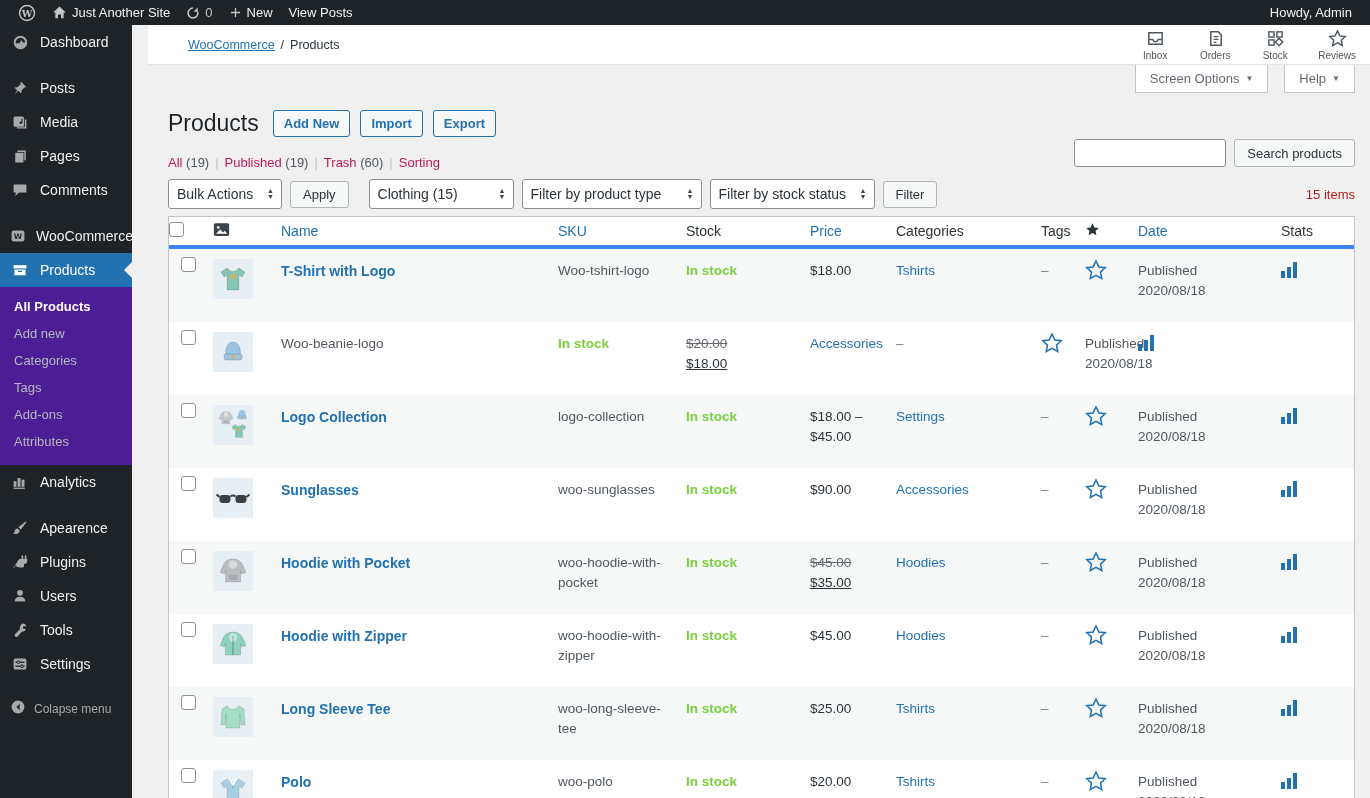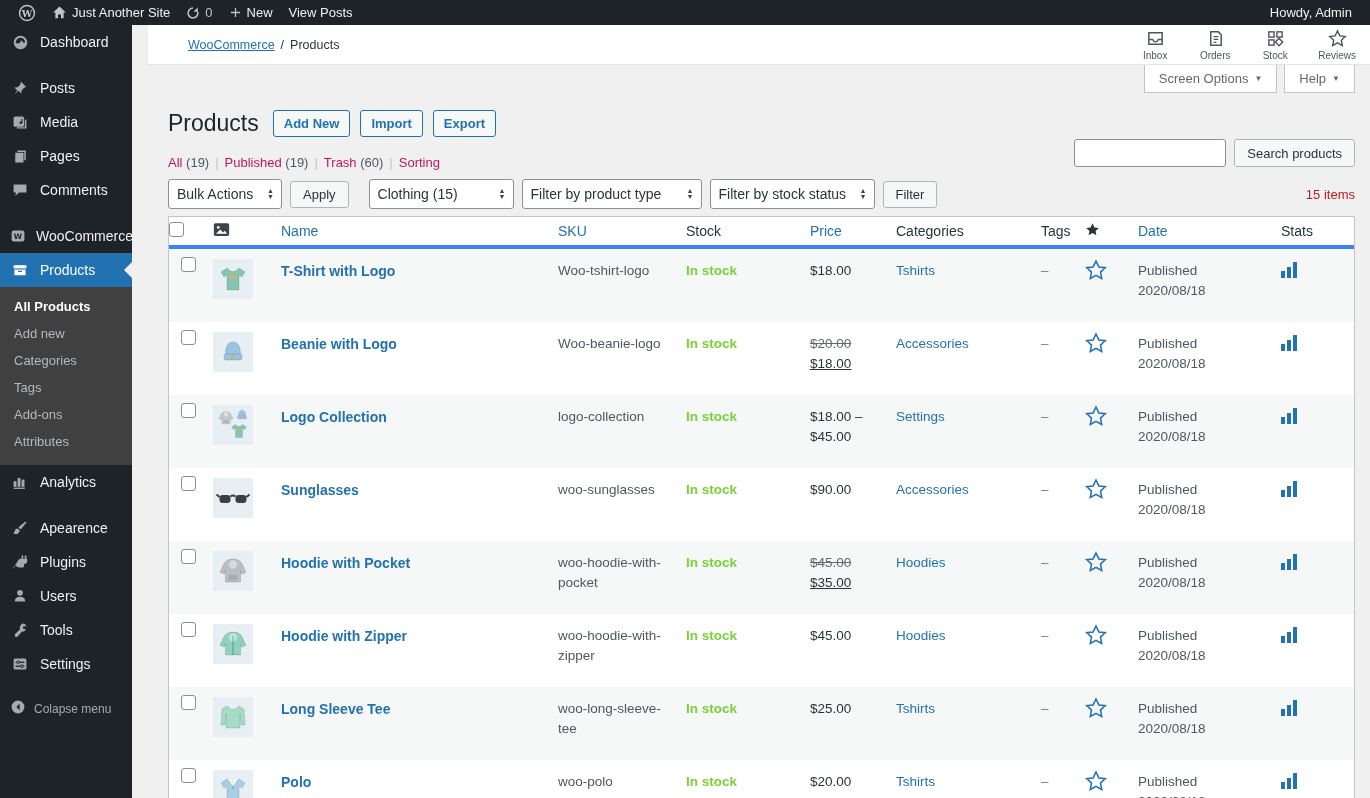--- a/index.html
+++ b/index.html
@@ -22,21 +22,21 @@
   .sidebar { position:absolute; top:25px; left:0; width:132px; height:773px;
     background:#1d2327; color:#f0f0f1; font-size:14px; }
   .menu-item { display:flex; align-items:center; gap:10px; padding:8px 10px;
     height:34px; color:#f0f0f1; cursor:pointer; position:relative; }
   .menu-item .mi-icon { width:20px; display:flex; justify-content:center; color:#a7aaad; }
   .menu-sep { height:12px; }
   .menu-item.active { background:#2271b1; color:#fff; font-weight:400; }
   .menu-item.active .mi-icon { color:#fff; }
   .menu-item.active::after { content:""; position:absolute; right:0; top:50%;
     margin-top:-8px; border:8px solid transparent; border-right-color:#f0f0f1; }
-  .submenu { background:#404040; padding:6px 0 10px 0; }
+  .submenu { background:#4c1d95; padding:6px 0 10px 0; }
   .submenu-item { display:block; padding:6px 12px 6px 14px; font-size:13px;
     color:#b4b9be; cursor:pointer; }
   .submenu-item.current { color:#fff; font-weight:700; }
   .collapse-item { margin-top:10px; display:flex; align-items:center; gap:8px;
     padding:8px 10px; color:#a7aaad; font-size:12px; cursor:pointer; }
 
   
   .content { position:absolute; top:25px; left:148px; width:1222px; height:773px;
     background:#f0f0f1; }
   .wc-header { background:#fff; height:40px; display:flex; align-items:center;
@@ -46,21 +46,21 @@
   .breadcrumb a { color:#2271b1; text-decoration:underline; }
   .activity { display:flex; gap:26px; }
   .activity .act-item { display:flex; flex-direction:column; align-items:center;
     gap:2px; color:#50575e; font-size:10px; cursor:pointer; min-width:34px; }
   .activity svg { display:block; }
 
   .tabs-row { display:flex; justify-content:flex-end; padding-right:15px; }
   .tab-box { background:#fff; border:1px solid #c3c4c7; border-top:none;
     color:#646970; font-size:13px; padding:6px 14px; cursor:pointer;
     display:flex; align-items:center; gap:6px; }
-  .tab-box + .tab-box { margin-left:7px; }
+  .tab-box + .tab-box { margin-left:16px; }
   .tab-caret { font-size:8px; color:#646970; }
 
   .page-body { padding:0 15px 0 20px; }
   .title-row { display:flex; align-items:center; gap:10px; margin-top:10px; height:40px;}
   .page-title { font-size:23px; font-weight:400; color:#1d2327; margin-right:4px; }
   .btn-page { background:#f6f7f7; border:1px solid #2271b1; color:#2271b1;
     border-radius:3px; font-size:13px; font-weight:600; padding:5px 10px; cursor:pointer;
     font-family:inherit; }
 
   .list-top { display:flex; justify-content:space-between; align-items:flex-start;
@@ -467,21 +467,20 @@
   <div class="trow">
     <div class="cell-cb"><input type="checkbox" style=""></div>
     <div class="tcell" style="padding-top:0">
               <div class="thumb-box"><svg width="40" height="40" viewBox="0 0 40 40">
                   <rect width="40" height="40" fill="#e8eff4"></rect>
                   <path d="M12.5 22.5 Q12.5 10 20 10 Q27.5 10 27.5 22.5 Z" fill="#9cc4e2" stroke="rgba(0,0,0,0.12)"></path>
                   <rect x="11" y="22" width="18" height="6" rx="2.2" fill="#9cc4e2" stroke="rgba(0,0,0,0.15)"></rect>
                   <circle cx="20" cy="25" r="1.9" fill="#d9b05c"></circle>
                 </svg></div>
             </div>
-    <div class="tcell"><a class="pname">Beanie with Logo</a></div>
     <div class="tcell">Woo-beanie-logo</div>
     <div class="tcell"><span class="instock">In stock</span></div>
     <div class="tcell">
       <span class="price-old">$20.00</span>
       <span class="price-sale">$18.00</span>
       <span class="price-main"></span>
     </div>
     <div class="tcell"><a class="cat-link">Accessories</a></div>
     <div class="tcell"><span class="tags-dash">–</span></div>
     <div class="tcell cell-star"><svg width="22" height="22" viewBox="0 0 20 20">

